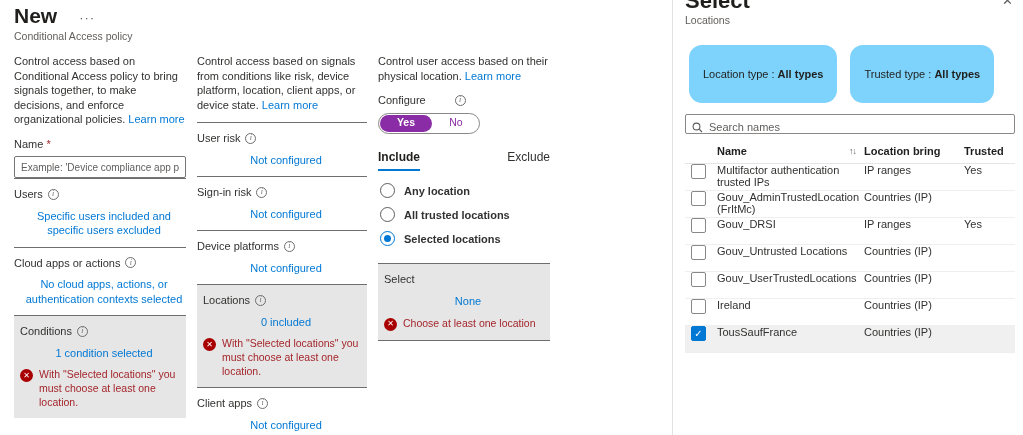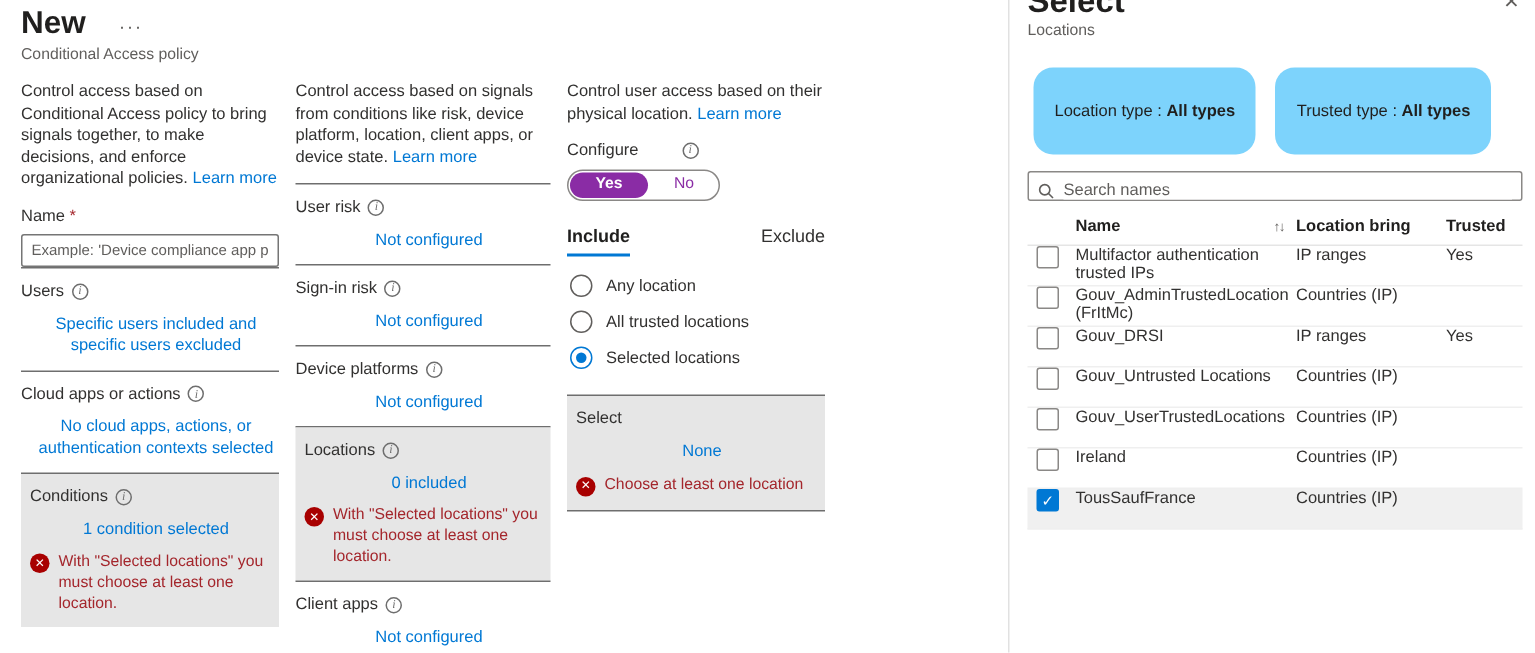--- a/index.html
+++ b/index.html
@@ -49,21 +49,21 @@
   .toggle-yes { position:absolute; left:1px; top:1px; bottom:1px; width:52px; background:#8a2ca5;
     border-radius:9px; color:#fff; font-weight:bold; font-size:10.5px;
     display:flex; align-items:center; justify-content:center; }
   .toggle-no { margin-left:58px; width:38px; text-align:center; color:#8a2ca5; font-size:10.5px; }
 
   .tabs { display:flex; gap:24px; margin-top:16px; font-size:12px;justify-content:space-between; }
   .tab { padding-bottom:4px; cursor:pointer; color:#323130; }
   .tab.active { font-weight:bold; color:#201f1e; border-bottom:2px solid #0078d4; }
 
   .radio-group { margin-top:12px; margin-left:2px; }
-  .radio-row { display:flex; align-items:center; gap:9px; margin:9px 0; cursor:pointer; }
+  .radio-row { display:flex; align-items:center; gap:9px; margin:9px 0; cursor:pointer;font-weight:bold; }
   .radio { width:15px; height:15px; border:1px solid #605e5c; border-radius:50%; position:relative; flex:none; }
   .radio.selected { border-color:#0078d4; }
   .radio.selected::after { content:""; position:absolute; left:3px; top:3px; width:7px; height:7px;
     border-radius:50%; background:#0078d4; }
   .radio-gap { height:8px; }
 
   
   .panel { position:absolute; left:672px; top:0; width:351px; height:435px;
     background:#fff; border-left:1px solid #e1e1e1; padding:0 8px 0 12px; }
   .panel-title { font-size:22px; font-weight:bold; color:#201f1e; margin-top:-12px; }

